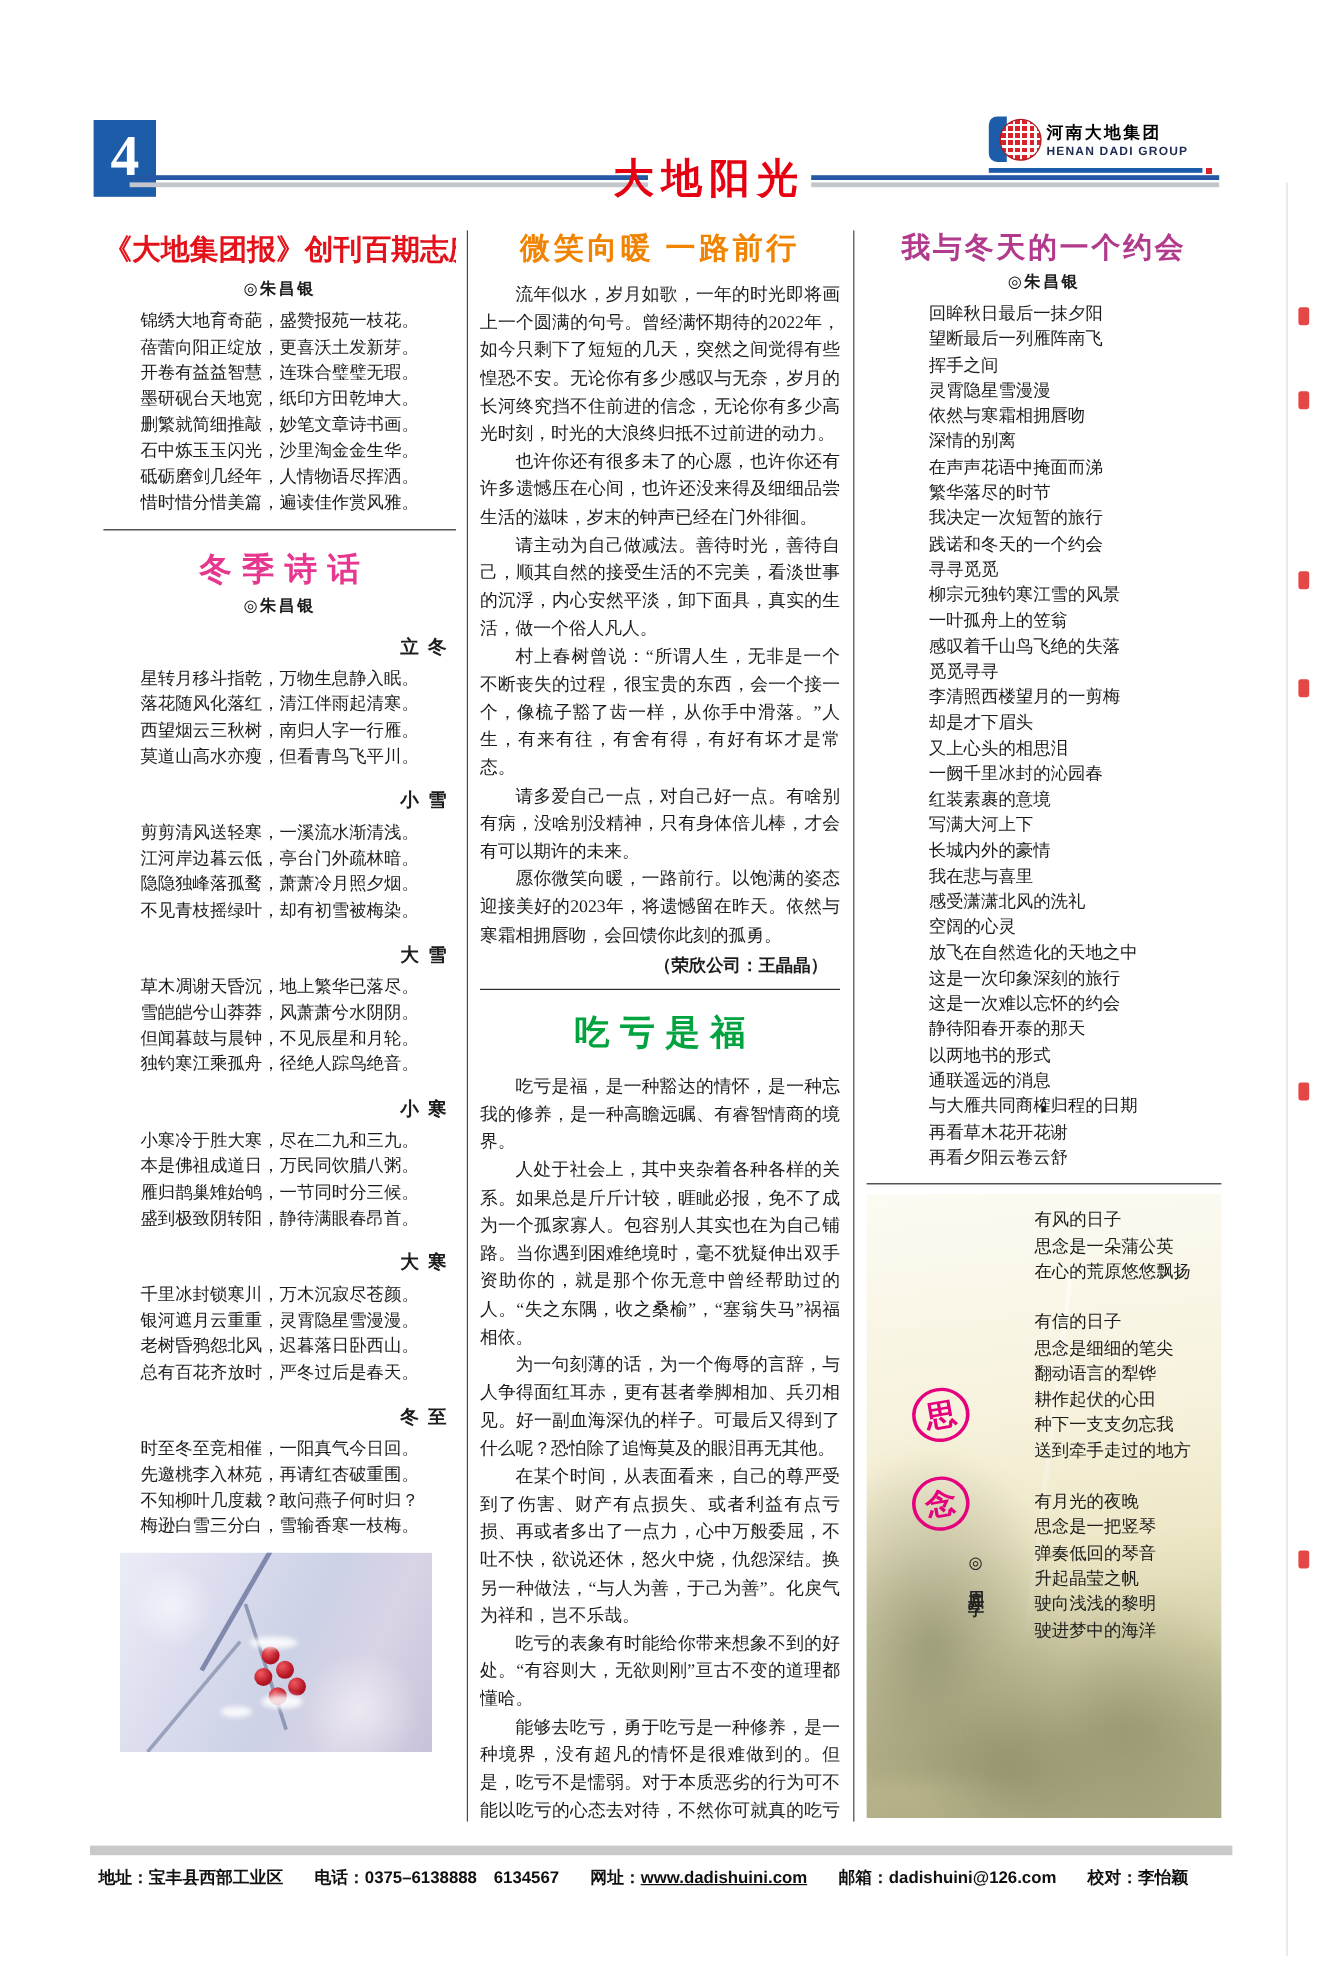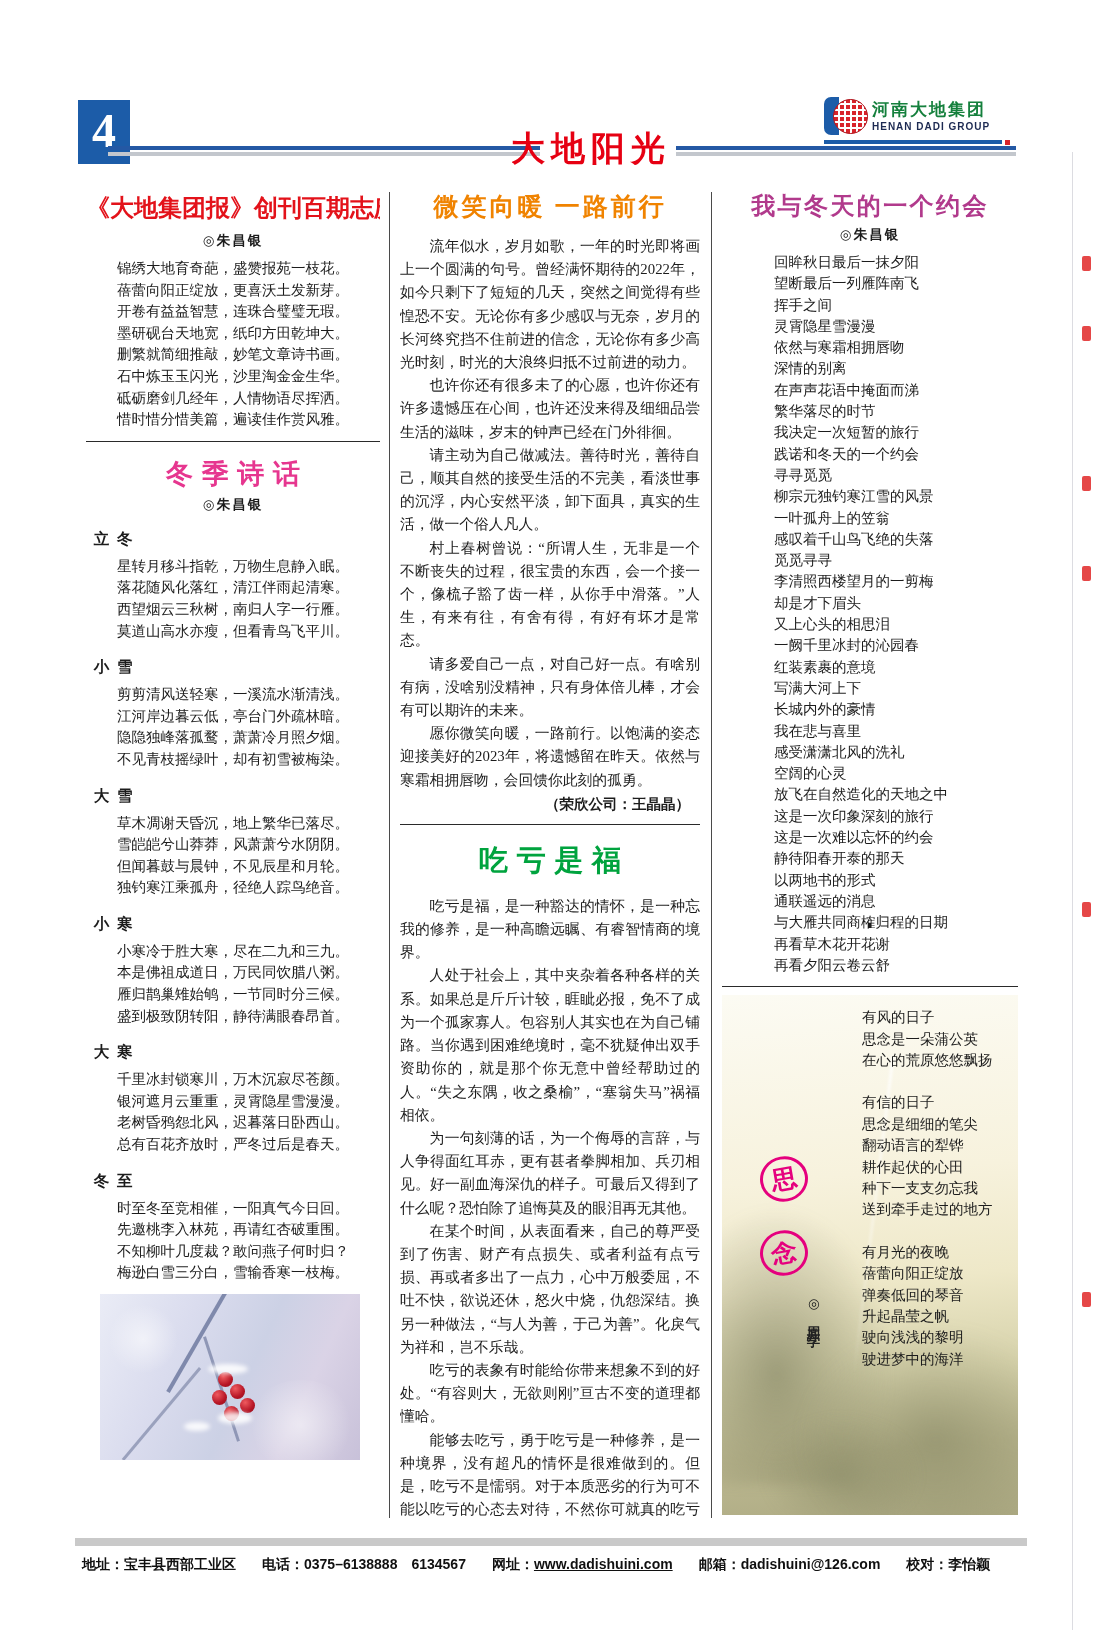--- a/index.html
+++ b/index.html
@@ -19,22 +19,22 @@
             font-size:34px;color:#e60012;letter-spacing:6px;}
   .logo{position:absolute;left:824px;top:96px;width:200px;}
   .logo-row{display:flex;align-items:center;}
   .logo-mark{position:relative;width:42px;height:40px;flex:0 0 auto;}
   .logo-blue{position:absolute;left:0;top:1px;width:15px;height:38px;background:#1c5ca8;border-radius:7px 0 0 7px;}
   .logo-globe{position:absolute;left:9px;top:3px;width:33px;height:33px;border-radius:50%;
       background:repeating-linear-gradient(0deg,rgba(255,255,255,0) 0 4px,#fff 4px 6px),
                  repeating-linear-gradient(90deg,rgba(255,255,255,0) 0 4px,#fff 4px 6px),#d8232a;
       border:1px solid #b01820;}
   .logo-txt{margin-left:6px;}
-  .logo-cn{font-family:"Liberation Sans","DejaVu Sans",sans-serif;font-weight:bold;font-size:17px;
-           letter-spacing:2px;color:#15803d;line-height:20px;}
+  .logo-cn{font-family:"Liberation Sans","DejaVu Sans",sans-serif;font-weight:bold;font-size:14px;
+           letter-spacing:2px;color:#000000;line-height:20px;}
   .logo-en{font-family:"Liberation Sans","DejaVu Sans",sans-serif;font-weight:bold;font-size:10px;
            letter-spacing:1px;color:#1d2a52;line-height:13px;}
   .logo-underline{position:relative;margin-top:4px;width:178px;height:4px;background:#1c5ca8;}
   .logo-underline::after{content:'';position:absolute;right:-8px;top:0;width:5px;height:5px;background:#d8232a;}
 
   
   .col{position:absolute;top:186px;height:1338px;overflow:hidden;}
   #col1{left:86px;width:294px;}
   #col2{left:400px;width:300px;}
   #col3{left:722px;width:296px;}
@@ -47,21 +47,21 @@
   .t-winter{font-family:"Liberation Sans","DejaVu Sans",sans-serif;font-weight:bold;font-size:27px;
             color:#e6368f;text-align:center;letter-spacing:0.32em;text-indent:0.32em;margin:14px 0 4px 0;}
   .t-orange{font-weight:bold;font-size:25px;color:#f08300;text-align:center;letter-spacing:3px;margin:4px 0 12px 0;white-space:nowrap;}
   .t-green{font-family:"Liberation Sans","DejaVu Sans",sans-serif;font-weight:bold;font-size:29px;
            color:#00a33e;text-align:center;letter-spacing:0.3em;text-indent:0.3em;margin:16px 0 14px 0;}
   .t-purple{font-family:"Liberation Sans","DejaVu Sans",sans-serif;font-weight:bold;font-size:24px;
             color:#b13a8c;text-align:center;letter-spacing:0.1em;margin:4px 0 4px 0;white-space:nowrap;}
   .author{text-align:center;font-size:13.5px;font-weight:bold;margin:2px 0 8px 0;letter-spacing:2px;}
 
   .cline{text-align:center;font-size:14.5px;line-height:21.6px;white-space:nowrap;}
-  .season-h{text-align:left;font-size:15.5px;font-weight:bold;letter-spacing:0.5em;text-indent:0.5em;margin:15px 0 6px 0;}
+  .season-h{text-align:right;font-size:15.5px;font-weight:bold;letter-spacing:0.5em;text-indent:0.5em;margin:15px 0 6px 0;}
   .para{font-size:14.8px;line-height:23.2px;text-align:justify;text-indent:2em;margin:0;}
   .byline{text-align:right;font-weight:bold;font-size:14.5px;padding-right:10px;margin:3px 0 2px 0;}
 
   .fv{padding-left:52px;margin-top:4px;}
   .fvline{font-size:14.5px;line-height:21.3px;white-space:nowrap;}
 
   
   .photo{position:relative;width:260px;height:166px;margin:10px 0 0 14px;overflow:hidden;
          background:linear-gradient(115deg,#eaecf6 0%,#dadcee 30%,#ccd1e5 55%,#dad3e6 75%,#c8c1d9 100%);}
   .photo .bokeh1{position:absolute;left:8px;top:10px;width:70px;height:70px;border-radius:50%;
@@ -324,21 +324,21 @@
             <div class="vline">思念是细细的笔尖</div>
             <div class="vline">翻动语言的犁铧</div>
             <div class="vline">耕作起伏的心田</div>
             <div class="vline">种下一支支勿忘我</div>
             <div class="vline">送到牵手走过的地方</div>
           </div>
 
           <div class="stanza">
 
           <div class="vline">有月光的夜晚</div>
-            <div class="vline">蓓蕾向阳正绽放</div>
+            <div class="vline">思念是一把竖琴</div>
             <div class="vline">弹奏低回的琴音</div>
             <div class="vline">升起晶莹之帆</div>
             <div class="vline">驶向浅浅的黎明</div>
             <div class="vline">驶进梦中的海洋</div>
           </div>
         </div>
     </div>
   </div>
 
   <div class="page-edge"></div>

